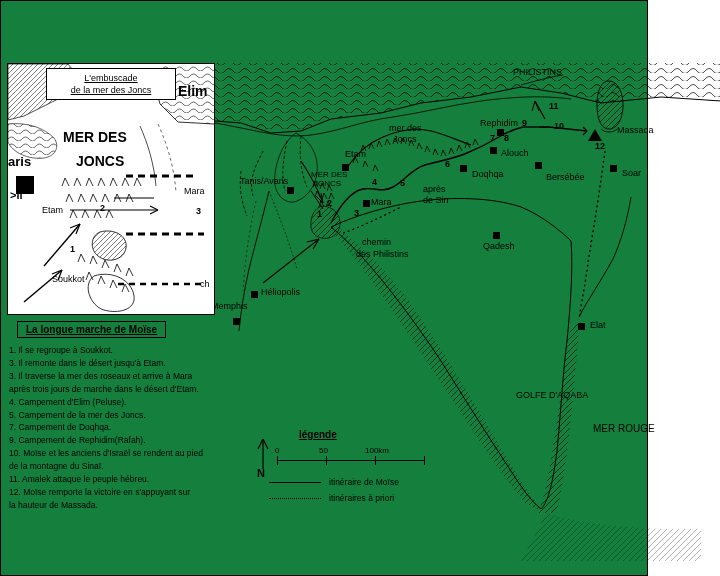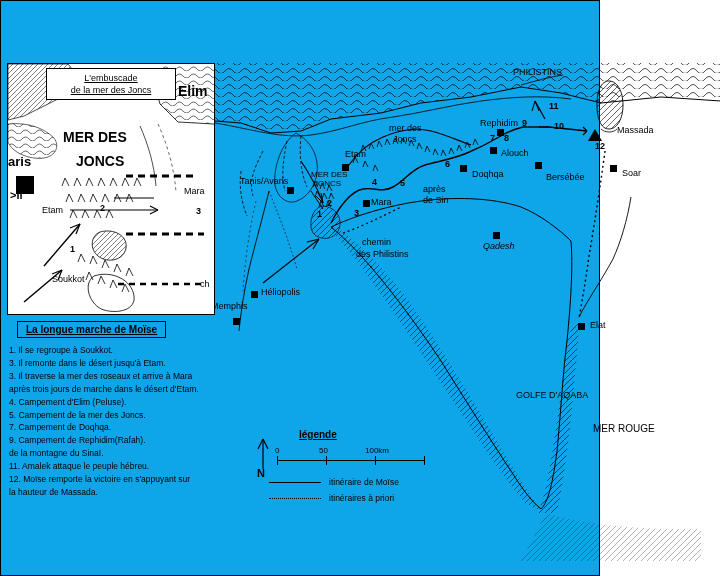--- a/index.html
+++ b/index.html
@@ -1,17 +1,17 @@
 <!DOCTYPE html>
 <html><head>
 <meta charset="utf-8">
 <style>
   html,body{margin:0;padding:0;background:#fff;}
   body{width:720px;height:576px;overflow:hidden;font-family:"Liberation Sans",sans-serif;color:#000;}
-  #root{position:relative;width:600px;height:576px;background:#0ea5e9;border:1px solid #000;box-sizing:border-box;}
+  #root{position:relative;width:648px;height:576px;background:#15803d;border:1px solid #000;box-sizing:border-box;}
   .abs{position:absolute;}
   .lbl{font-size:9px;line-height:11px;white-space:nowrap;}
   .sq{width:7px;height:7px;background:#000;}
   .num{font-size:9px;font-weight:bold;}
   .inset{position:absolute;left:6px;top:62px;width:206px;height:250px;border:1px solid #000;background:#fff;overflow:hidden;}
   .inset-title{position:absolute;left:38px;top:4px;width:124px;border:1px solid #000;background:#fff;text-align:center;font-size:9px;line-height:12px;padding:3px 2px;}
   .inset-title u{text-decoration:underline;}
   .legendbox{position:absolute;left:6px;top:318px;width:236px;height:250px;}
   .legend-title{border:1px solid #000;display:inline-block;padding:2px 8px;font-size:10px;font-weight:bold;text-decoration:underline;margin-left:10px;}
   .steps{font-size:8.5px;line-height:12.4px;margin:6px 2px 0 2px;}
@@ -148,21 +148,21 @@
     <div class="abs lbl" style="left:621px;top:167px;">Soar</div>
     <div class="abs lbl" style="left:388px;top:122px;">mer des</div>
     <div class="abs lbl" style="left:392px;top:133px;">Joncs</div>
     <div class="abs lbl" style="left:344px;top:148px;">Etam</div>
     <div class="abs lbl" style="left:239px;top:175px;">Tanis/Avaris</div>
     <div class="abs lbl" style="left:310px;top:168px;font-size:8px;">MER DES</div>
     <div class="abs lbl" style="left:313px;top:177px;font-size:8px;">JONCS</div>
     <div class="abs lbl" style="left:422px;top:183px;">après</div>
     <div class="abs lbl" style="left:422px;top:194px;">de Sin</div>
     <div class="abs lbl" style="left:370px;top:196px;">Mara</div>
-    <div class="abs lbl" style="left:482px;top:240px;font-style:italic;">Qadesh</div>
+    <div class="abs lbl" style="left:482px;top:240px;">Qadesh</div>
     <div class="abs lbl" style="left:361px;top:236px;">chemin</div>
     <div class="abs lbl" style="left:355px;top:248px;">des Philistins</div>
     <div class="abs lbl" style="left:260px;top:286px;">Héliopolis</div>
     <div class="abs lbl" style="left:210px;top:300px;">Memphis</div>
     <div class="abs lbl" style="left:589px;top:319px;">Elat</div>
     <div class="abs lbl" style="left:592px;top:422px;font-size:10px;">MER ROUGE</div>
     <div class="abs lbl" style="left:515px;top:389px;font-size:9px;">GOLFE D'AQABA</div>
 
     <div class="abs num" style="left:548px;top:100px;">11</div>
     <div class="abs num" style="left:553px;top:120px;">10</div>
@@ -251,20 +251,21 @@
     <div class="legend-title">La longue marche de Moïse</div>
     <div class="steps">
       <div>1. Il se regroupe à Soukkot.</div>
       <div>3. Il remonte dans le désert jusqu'à Etam.</div>
       <div>3. Il traverse la mer des roseaux et arrive à Mara</div>
       <div>     après trois jours de marche dans le désert d'Etam.</div>
       <div>4. Campement d'Elim (Peluse).</div>
       <div>5. Campement de la mer des Joncs.</div>
       <div>7. Campement de Doqhqa.</div>
       <div>9. Campement de Rephidim(Rafah).</div>
+      <div>10. Moïse et les anciens d'Israël se rendent au pied</div>
       <div>      de la montagne du Sinaï.</div>
       <div>11. Amalek attaque le peuple hébreu.</div>
       <div>12. Moïse remporte la victoire en s'appuyant sur</div>
       <div>      la hauteur de Massada.</div>
     </div>
   </div>
 
   <div class="legend2">
     <div class="t" style="margin-left:30px;">légende</div>
     <div class="scalebar" style="margin-top:6px;margin-left:8px;">

